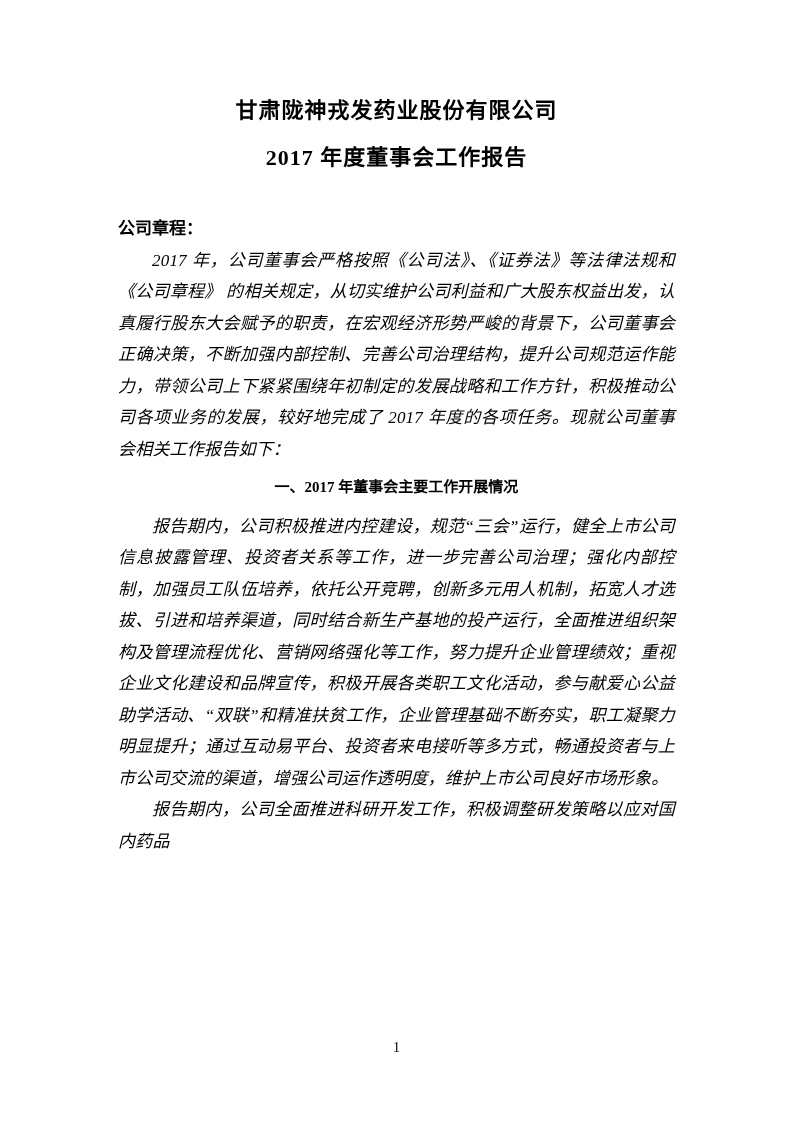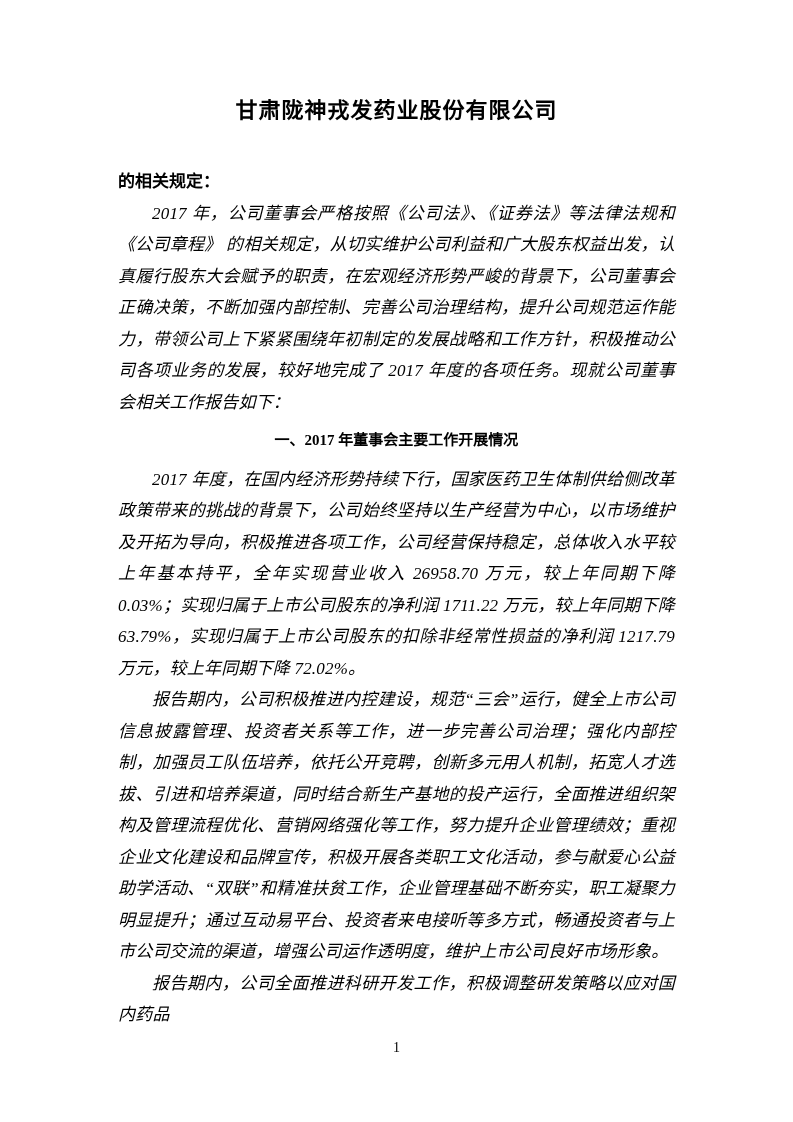--- a/index.html
+++ b/index.html
@@ -70,29 +70,29 @@
     color: #000000;
   }
 </style>
 </head>
 <body>
 
 <div class="page">
 
   <div class="doc-title">甘肃陇神戎发药业股份有限公司</div>
 
+  <div class="doc-title subtitle">2017 年度董事会工作报告</div>
 
-  <div class="salutation">的相关规定：</div>
+  <div class="salutation">公司章程：</div>
 
   <p class="body-para">2017 年，公司董事会严格按照《公司法》、《证券法》等法律法规和《公司章程》 的相关规定，从切实维护公司利益和广大股东权益出发，认真履行股东大会赋予的职责，在宏观经济形势严峻的背景下，公司董事会正确决策，不断加强内部控制、完善公司治理结构，提升公司规范运作能力，带领公司上下紧紧围绕年初制定的发展战略和工作方针，积极推动公司各项业务的发展，较好地完成了 2017 年度的各项任务。现就公司董事会相关工作报告如下：</p>
 
   <div class="section-heading">一、2017 年董事会主要工作开展情况</div>
 
 
-  <p class="body-para">2017 年度，在国内经济形势持续下行，国家医药卫生体制供给侧改革政策带来的挑战的背景下，公司始终坚持以生产经营为中心，以市场维护及开拓为导向，积极推进各项工作，公司经营保持稳定，总体收入水平较上年基本持平，全年实现营业收入 26958.70 万元，较上年同期下降 0.03%；实现归属于上市公司股东的净利润 1711.22 万元，较上年同期下降 63.79%，实现归属于上市公司股东的扣除非经常性损益的净利润 1217.79 万元，较上年同期下降 72.02%。</p>
 
   <p class="body-para">报告期内，公司积极推进内控建设，规范“三会”运行，健全上市公司信息披露管理、投资者关系等工作，进一步完善公司治理；强化内部控制，加强员工队伍培养，依托公开竞聘，创新多元用人机制，拓宽人才选拔、引进和培养渠道，同时结合新生产基地的投产运行，全面推进组织架构及管理流程优化、营销网络强化等工作，努力提升企业管理绩效；重视企业文化建设和品牌宣传，积极开展各类职工文化活动，参与献爱心公益助学活动、“双联”和精准扶贫工作，企业管理基础不断夯实，职工凝聚力明显提升；通过互动易平台、投资者来电接听等多方式，畅通投资者与上市公司交流的渠道，增强公司运作透明度，维护上市公司良好市场形象。</p>
 
   <p class="body-para">报告期内，公司全面推进科研开发工作，积极调整研发策略以应对国内药品</p>
 
   <div class="page-number">1</div>
 
 </div>
 
 </body></html>

